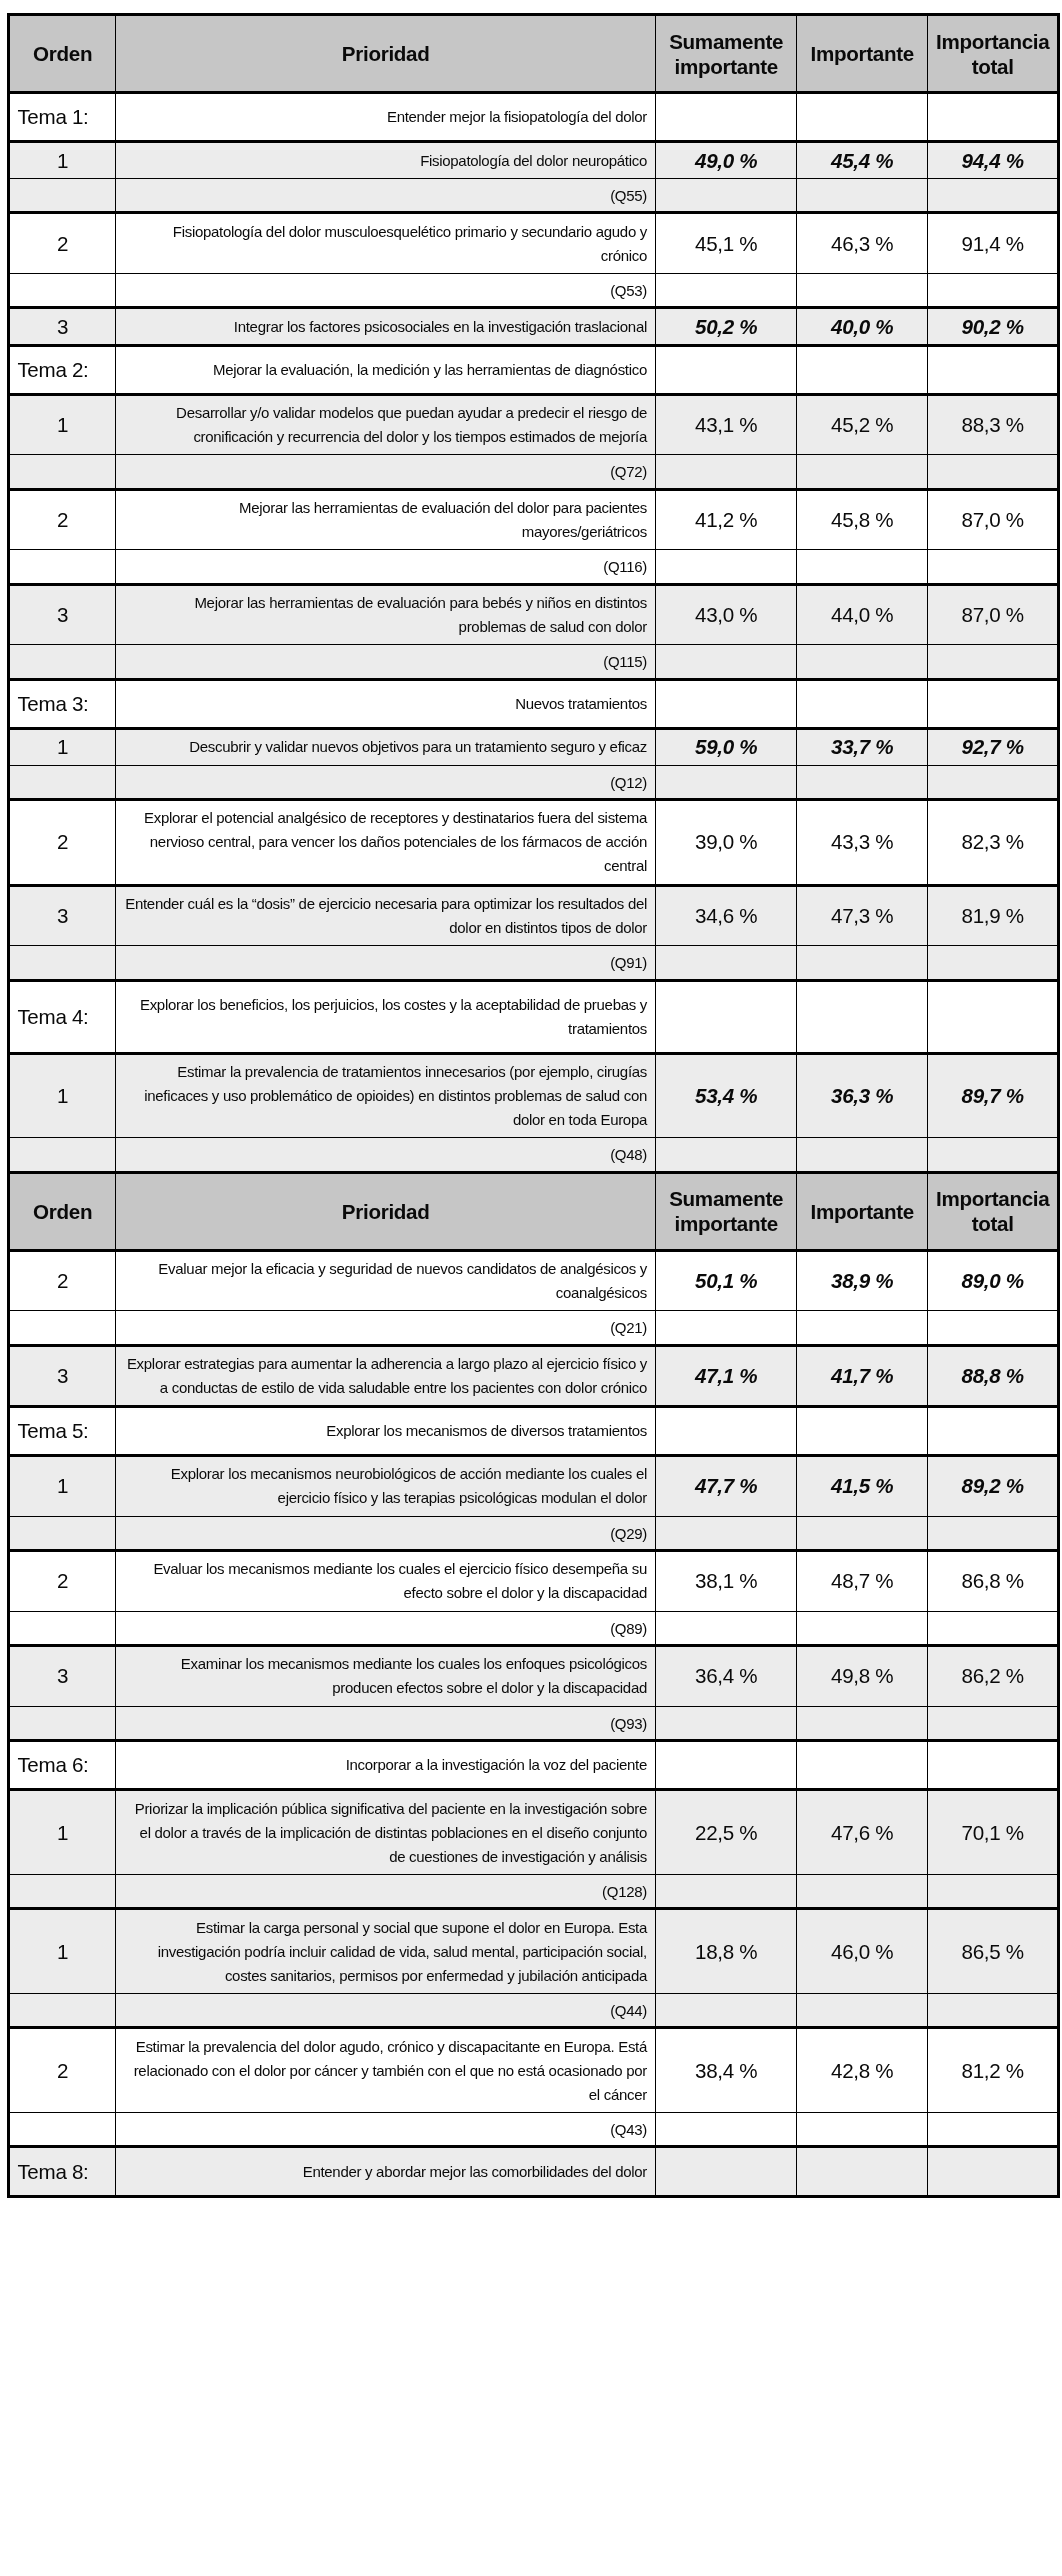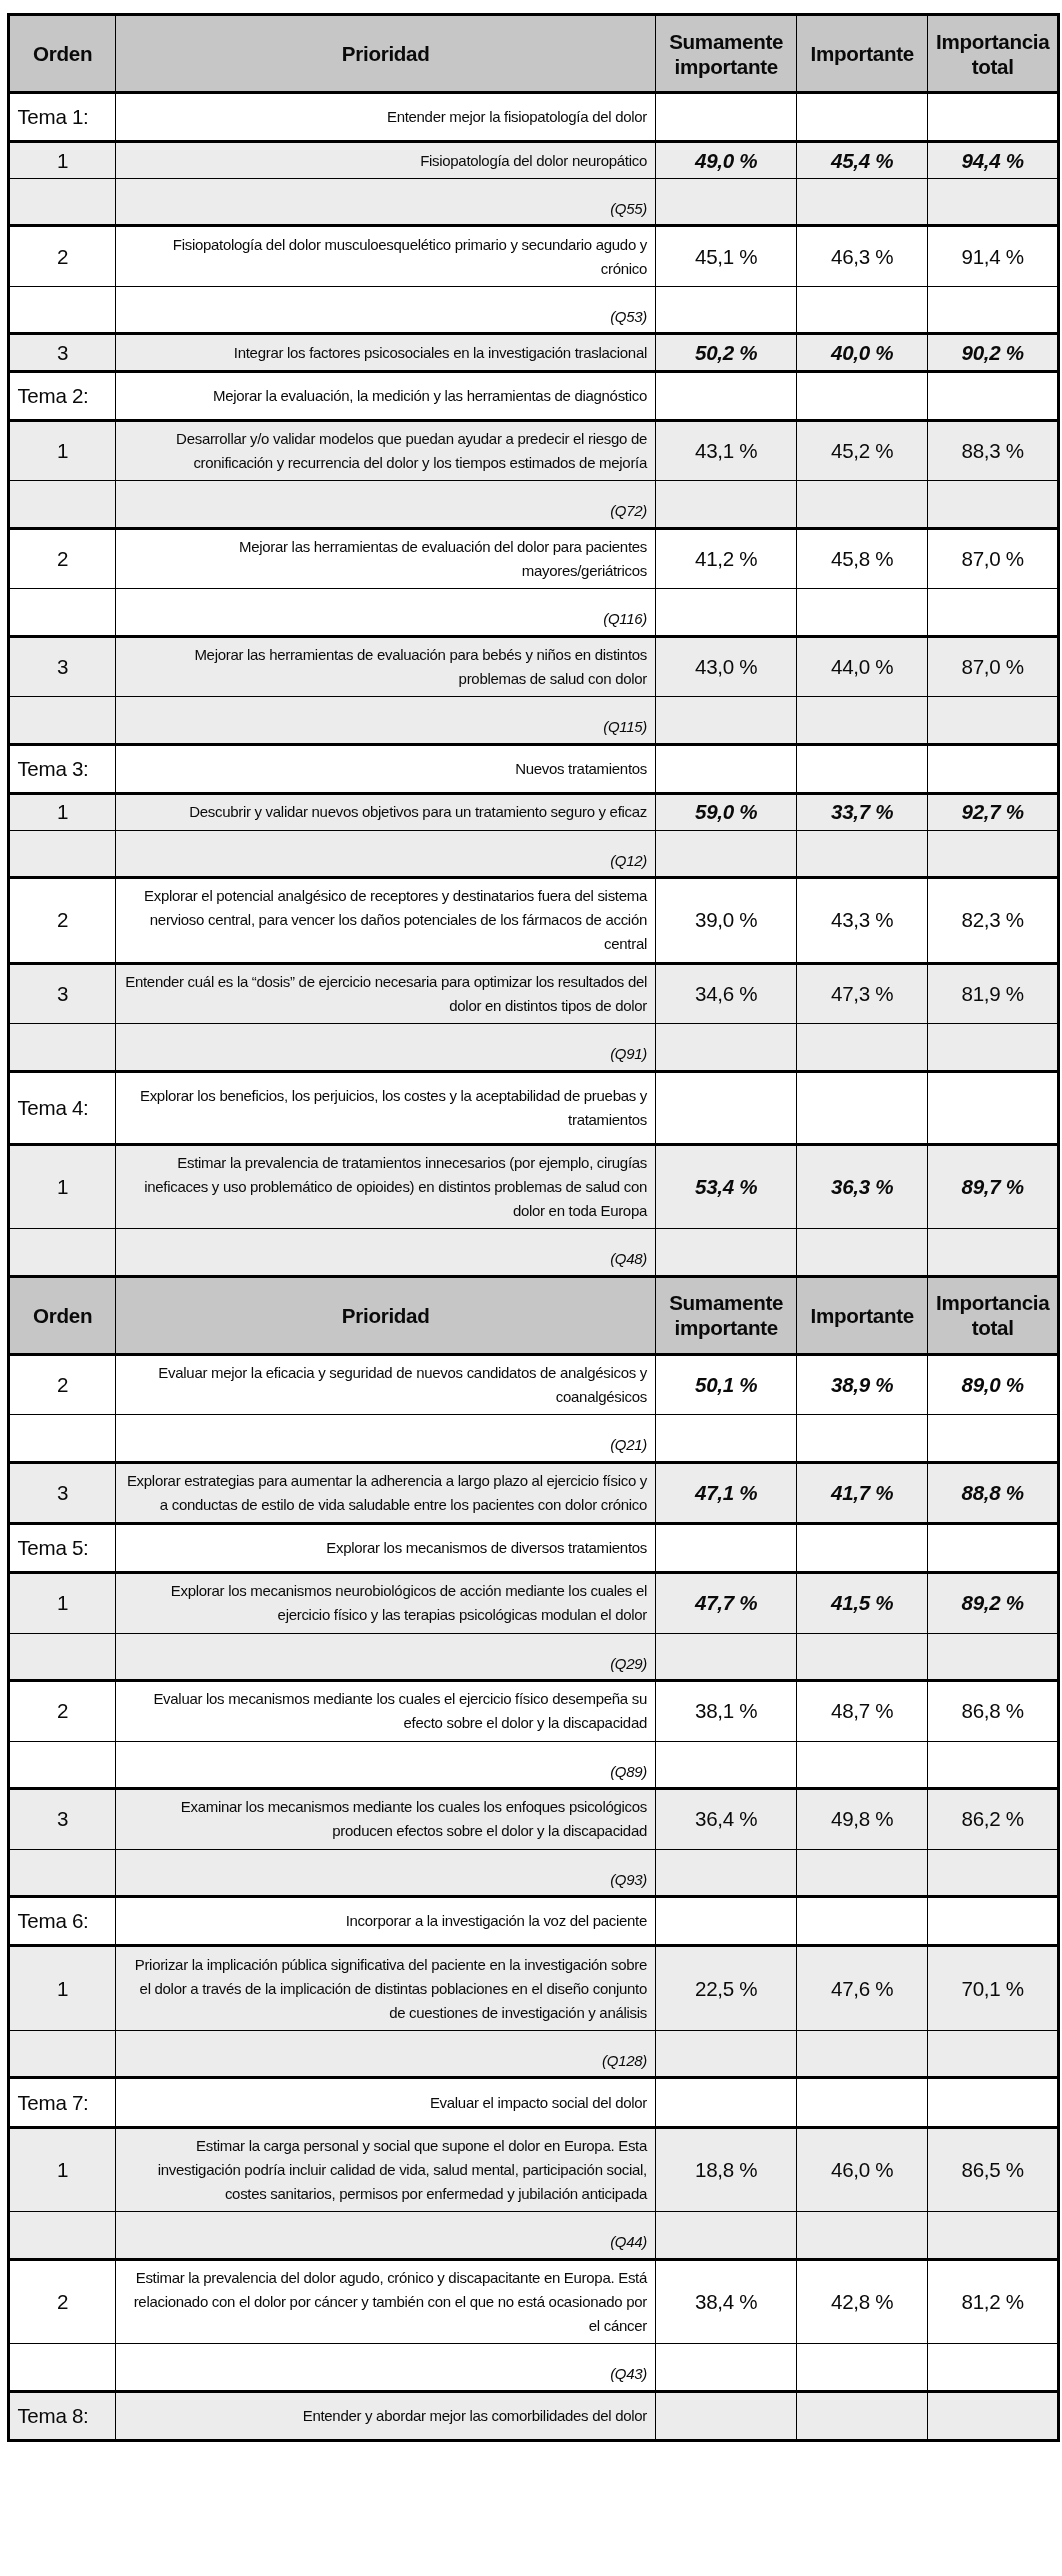--- a/index.html
+++ b/index.html
@@ -80,23 +80,22 @@
     line-height: 24px;
     text-align: right;
     padding: 5.2px 8.2px;
   }
   tr.tema-row > td.pri,
   tr.tema-row > td.ord {
     padding-top: 11.3px;
     padding-bottom: 11px;
   }
   tr.q-row > td.pri {
-    padding-top: 18px;
+    padding-top: 5px;
     padding-bottom: 3.6px;
-    font-style: italic;
   }
   td.pct {
     text-align: center;
     font-size: 20.6px;
     letter-spacing: -0.3px;
     padding: 3.1px 4.1px;
   }
   tr.bold-vals > td.pct { font-weight: 700; font-style: italic; }
 </style>
 </head>
@@ -375,27 +374,20 @@
       <td class="pct">70,1 %</td>
     </tr>
     <tr class="g q-row">
       <td class="ord"></td>
       <td class="pri">(Q128)</td>
       <td class="pct"></td>
       <td class="pct"></td>
       <td class="pct"></td>
     </tr>
 
-    <tr class="w tema-row block-start">
-      <td class="ord tema-ord">Tema 7:</td>
-      <td class="pri">Evaluar el impacto social del dolor</td>
-      <td class="pct"></td>
-      <td class="pct"></td>
-      <td class="pct"></td>
-    </tr>
     <tr class="g block-start">
       <td class="ord">1</td>
       <td class="pri">Estimar la carga personal y social que supone el dolor en Europa. Esta investigación podría incluir calidad de vida, salud mental, participación social, costes sanitarios, permisos por enfermedad y jubilación anticipada</td>
       <td class="pct">18,8 %</td>
       <td class="pct">46,0 %</td>
       <td class="pct">86,5 %</td>
     </tr>
     <tr class="g q-row">
       <td class="ord"></td>
       <td class="pri">(Q44)</td>

